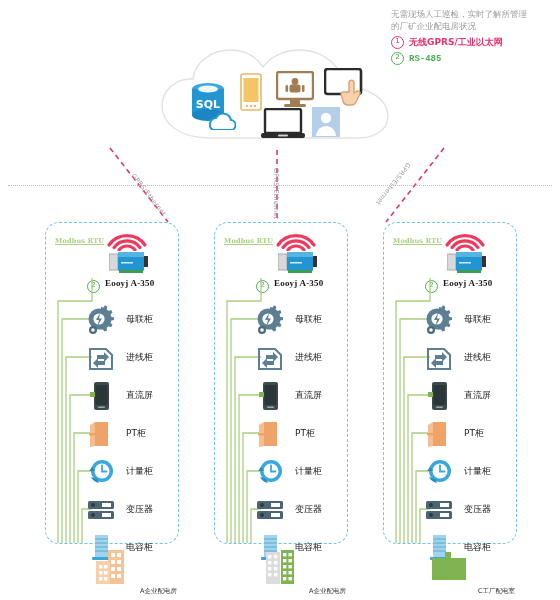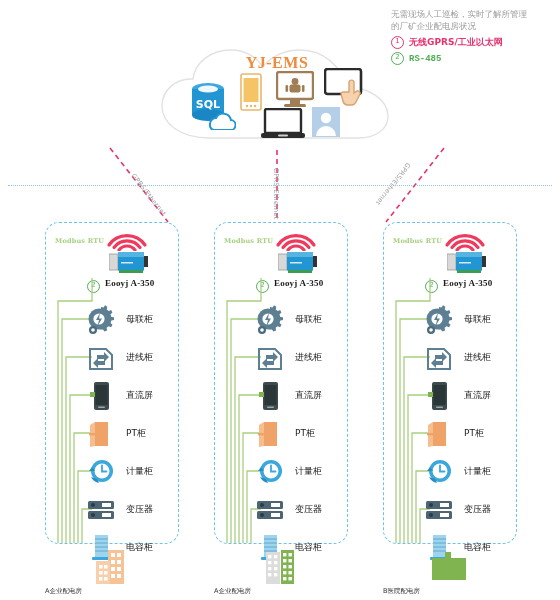--- a/index.html
+++ b/index.html
@@ -58,21 +58,21 @@
 
   
   .station{
     position:absolute;top:222px;width:132px;height:320px;
     border:1.4px dashed #6fc3e8;border-radius:14px;
   }
   .st0{left:45px;} .st1{left:214px;} .st2{left:383px;}
 
   .modbus-label{
     position:absolute;left:9px;top:14px;font-size:6.5px;color:#a9cf7f;
-    font-family:"DejaVu Serif",serif;font-weight:bold;letter-spacing:.2px;
+    font-family:"DejaVu Serif",serif;font-weight:bold;letter-spacing:.2px;text-decoration:underline;
   }
   .wifi{position:absolute;left:60px;top:2px;}
   .gw{position:absolute;left:63px;top:28px;}
 
   .gw-badge{
     position:absolute;left:41px;top:57px;width:11px;height:11px;border-radius:50%;
     border:1.2px solid #4fae55;color:#4fae55;font-size:7px;line-height:9px;
     text-align:center;font-family:"DejaVu Sans",sans-serif;
   }
   .gw-name{
@@ -84,21 +84,21 @@
   .bus{position:absolute;left:0;top:0;width:132px;height:320px;}
 
   .dev{position:absolute;left:40px;width:92px;height:30px;}
   .dev-ico{position:absolute;left:0;top:0;width:30px;height:30px;}
   .dev-lbl{
     position:absolute;left:40px;top:8px;font-size:9px;color:#1a1a1a;
     font-family:"DejaVu Sans",sans-serif;white-space:nowrap;text-align:right;
   }
 
   
-  .bld{position:absolute;width:132px;text-align:left;}
+  .bld{position:absolute;width:132px;text-align:right;}
   .b0{left:45px;top:548px;} .b1{left:214px;top:548px;} .b2{left:383px;top:548px;}
   .bld-ico{height:36px;display:flex;align-items:flex-end;justify-content:center;}
   .bld-lbl{
     font-size:6.5px;color:#333;margin-top:3px;
     font-family:"DejaVu Sans",sans-serif;
   }
 </style>
 </head>
 <body>
 
@@ -124,21 +124,20 @@
   <div class="link-label" style="left:136px;top:172px;transform:rotate(52deg);">GPRS/Ethernet</div>
   <div class="link-label" style="left:280px;top:168px;transform:rotate(90deg);">GPRS/Ethernet</div>
   <div class="link-label" style="left:412px;top:166px;transform:rotate(128deg);">GPRS/Ethernet</div>
 
   <div class="cloud">
     <svg width="258" height="100" viewBox="0 0 258 100">
       <path d="M62,92 C30,92 14,76 14,60 C14,44 28,32 45,33 C47,16 63,4 83,4
                C96,4 108,10 115,21 C123,10 137,4 152,4 C175,4 194,20 197,41
                C220,40 240,54 240,70 C240,84 227,92 210,92 Z" fill="#ffffff" stroke="#e2e2e2" stroke-width="1.4"></path>
     </svg>
-    <div class="cloud-title">YJ-EMS</div>
 
     <div class="cloud-icons">
 
       <svg class="ci" style="left:36px;top:32px;" width="52" height="52" viewBox="0 0 52 52">
         <ellipse cx="24" cy="11" rx="16" ry="6" fill="#3aa7dd"></ellipse>
         <rect x="8" y="11" width="32" height="26" fill="#2196d3"></rect>
         <ellipse cx="24" cy="37" rx="16" ry="6" fill="#1b86c4"></ellipse>
         <ellipse cx="24" cy="11" rx="10" ry="3.6" fill="#ffffff" opacity=".92"></ellipse>
         <text x="24" y="30" font-size="11" font-weight="bold" fill="#ffffff" text-anchor="middle" font-family="DejaVu Sans, sans-serif">SQL</text>
         <path d="M26,46 a6,6 0 0,1 6,-6 a8,8 0 0,1 15,2 a5,5 0 0,1 -1,10 H30 a5,5 0 0,1 -4,-6 Z" fill="#ffffff" stroke="#2196d3" stroke-width="2"></path>
@@ -553,16 +552,16 @@
     <div class="bld-lbl">A企业配电房</div>
   </div>
 
   <div class="bld b2">
     <div class="bld-ico">
       <svg width="46" height="34" viewBox="0 0 46 34">
         <rect x="19" y="2" width="6" height="6" fill="#7fb450"></rect>
         <rect x="6" y="8" width="34" height="22" fill="#7fb450"></rect>
       </svg>
     </div>
-    <div class="bld-lbl">B医院配电房</div>
+    <div class="bld-lbl">C工厂配电室</div>
   </div>
 
 </div>
 
 </body></html>

